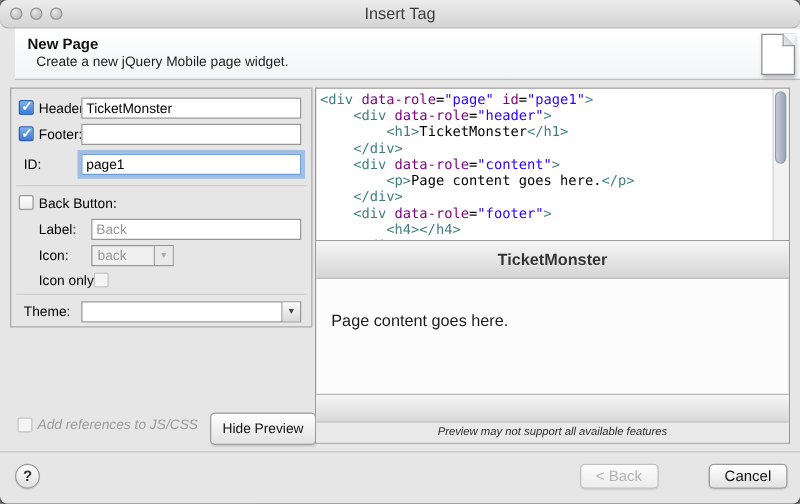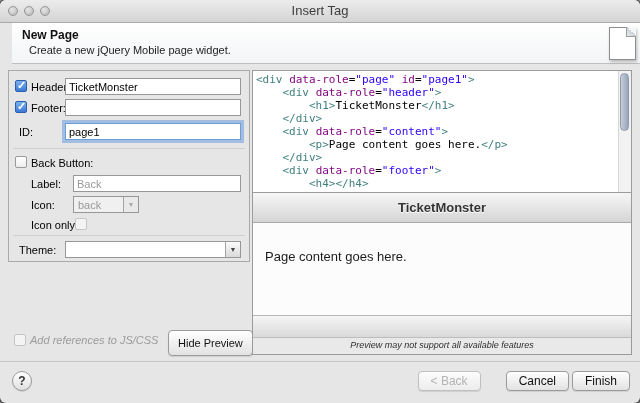--- a/index.html
+++ b/index.html
@@ -1,19 +1,19 @@
 <!DOCTYPE html>
 <html style="--accent: #3b78d8; --tok-tag: #3f7f7f; --tok-attr: #7f007f; --tok-val: #2a00ff; --tok-txt: #000000;"><head>
 <meta charset="utf-8">
 <style>
   html,body{margin:0;padding:0;background:#8a8a8a;font-family:"Liberation Sans",sans-serif;}
   .window{position:relative;width:640px;height:403px;background:#e6e6e6;border-radius:6px;overflow:hidden;
           box-shadow:0 12px 30px rgba(0,0,0,.45),0 0 0 1px rgba(0,0,0,.35);}
   
-  .titlebar{position:absolute;left:0;top:0;width:100%;height:22px;background:linear-gradient(#ececec,#d4d4d4);border-bottom:1px solid #aaa;}
+  .titlebar{position:absolute;left:0;top:0;width:100%;height:22px;background:linear-gradient(#ececec,#d4d4d4);border-bottom:1px solid #aaa;border-radius:7px;}
   .wtitle{text-align:center;line-height:22px;font-size:13px;color:#3d3d3d;}
   .lights{position:absolute;left:8px;top:6px;display:flex;gap:6px;}
   .light{width:10px;height:10px;border-radius:50%;background:radial-gradient(circle at 35% 30%,#e7e7e7,#b4b4b4);border:1px solid #949494;box-sizing:border-box;}
   
   .wheader{position:absolute;left:0;top:23px;width:100%;height:40px;background:linear-gradient(#ffffff,#f2f4f6);border-bottom:1px solid #bfbfbf;margin-left:12px;}
   .wh-title{position:absolute;left:10px;top:5px;font-size:12px;font-weight:bold;color:#101010;}
   .wh-sub{position:absolute;left:17px;top:21px;font-size:11px;color:#1d1d1d;}
   .doc-icon{position:absolute;right:16px;top:4px;width:25px;height:31px;background:#fff;border:1px solid #8e8e8e;box-shadow:1px 2px 3px rgba(0,0,0,.25);}
   .doc-icon::after{content:"";position:absolute;top:-1px;right:-1px;width:9px;height:9px;
       background:linear-gradient(to bottom left,#f5f6f7 50%,#ccd1d7 50%,#e9ecef 100%);
@@ -54,21 +54,21 @@
   .vthumb{position:absolute;left:1px;top:2px;width:9px;height:58px;border-radius:5px;background:linear-gradient(90deg,#c6cdd8,#98a5b9);border:1px solid #8e9aad;box-sizing:border-box;}
   
   .preview-panel{position:absolute;left:252px;top:193px;width:380px;height:162px;background:#fcfcfc;border:1px solid #9b9b9b;border-top:none;box-sizing:border-box;overflow:hidden;}
   .jqm-header{height:30px;background:linear-gradient(#f6f6f6,#d5d5d5);border-bottom:1px solid #a9a9a9;text-align:center;font-weight:bold;font-size:13px;line-height:29px;color:#333;text-shadow:0 1px 0 #fff;box-sizing:border-box;}
   .jqm-content{height:92px;padding:26px 12px 0;font-size:13px;color:#1c1c1c;box-sizing:border-box;}
   .jqm-footer{height:22px;background:linear-gradient(#f5f5f5,#d9d9d9);border-top:1px solid #b5b5b5;box-sizing:border-box;}
   .preview-note{height:22px;background:#e9e9e9;border-top:1px solid #bdbdbd;text-align:center;font-size:9px;font-style:italic;line-height:15px;color:#2e2e2e;box-sizing:border-box;}
   
   .bottom-sep{position:absolute;left:0;top:361px;width:100%;height:1px;background:#c6c6c6;}
   .help-btn{position:absolute;left:12px;top:371px;width:20px;height:20px;border-radius:50%;border:1px solid #9b9b9b;background:linear-gradient(#ffffff,#e0e0e0);text-align:center;font-size:12px;font-weight:bold;line-height:19px;color:#333;box-sizing:border-box;box-shadow:0 1px 1px rgba(0,0,0,.12);}
-  .btnrow{position:absolute;right:10px;top:371px;display:flex;gap:3px;justify-content:space-between;}
+  .btnrow{position:absolute;right:10px;top:371px;display:flex;gap:18px;justify-content:space-between;}
   .btnrow .btn{min-width:58px;}
   .btn.maingap{margin-left:22px;}
 </style>
 </head>
 <body>
 
 <div class="window">
 
   <div class="titlebar">
     <div class="lights">
@@ -139,16 +139,15 @@
     <div class="jqm-content">Page content goes here.</div>
     <div class="jqm-footer"></div>
     <div class="preview-note">Preview may not support all available features</div>
   </div>
 
   <div class="bottom-sep"></div>
   <button class="btn help-btn" style="padding:0;border-radius:50%">?</button>
   <div class="btnrow">
     <button class="btn disabled">&lt; Back</button>
     <button class="btn maingap">Cancel</button>
-    <button class="btn">Finish</button>
   </div>
 
 </div>
 
 </body></html>

